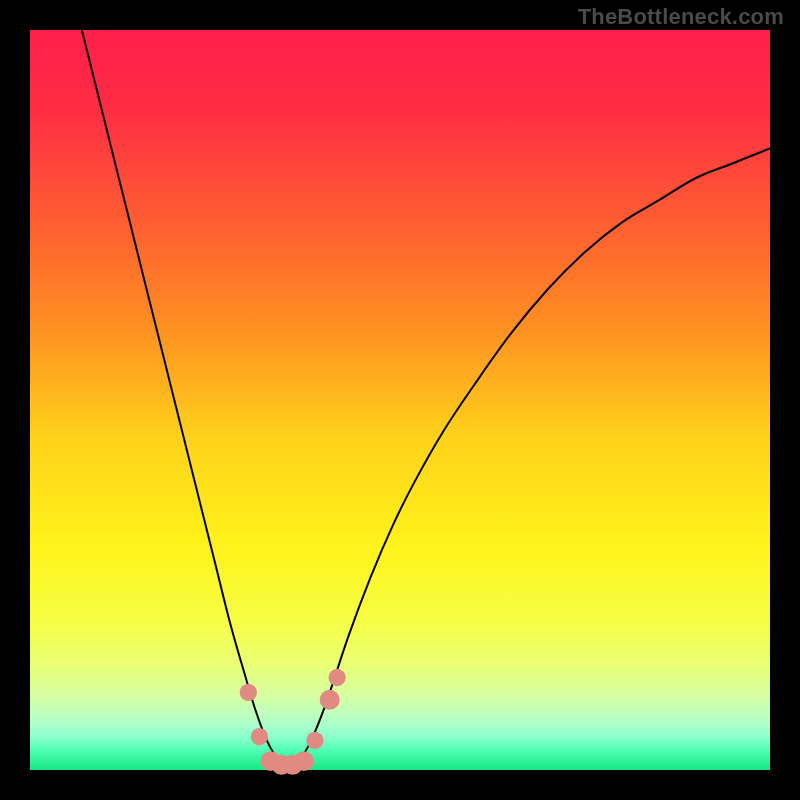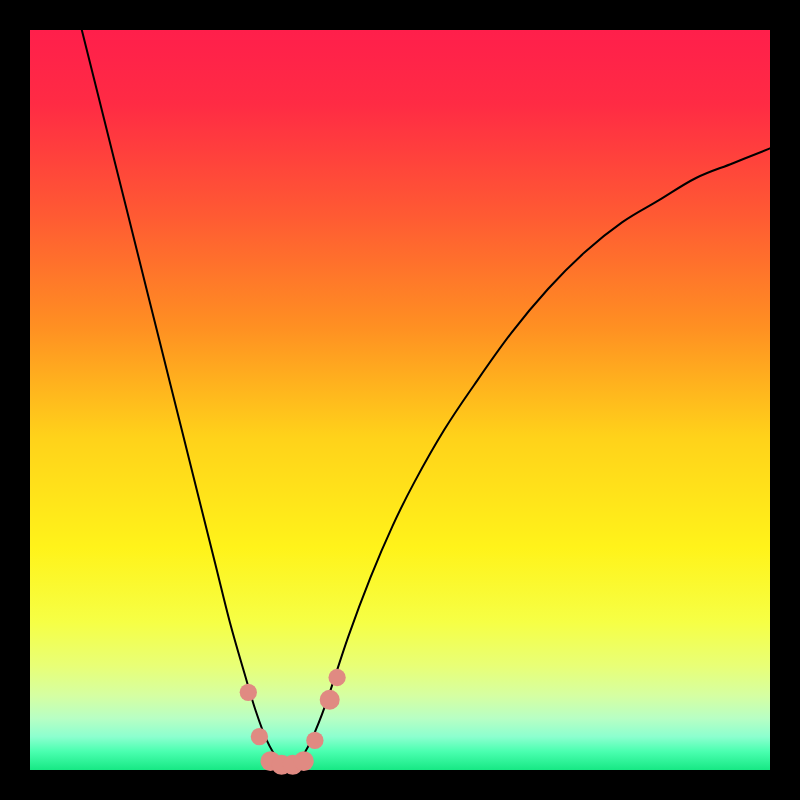--- a/index.html
+++ b/index.html
@@ -31,20 +31,21 @@
   svg {
     position: absolute;
     left: 0;
     top: 0;
   }
 </style>
 </head>
 <body>
 
 <div class="frame">
+  <div class="watermark">TheBottleneck.com</div>
   <svg id="chart-svg" width="800" height="800" viewBox="0 0 800 800" xmlns="http://www.w3.org/2000/svg">
     <defs>
       <linearGradient id="bg-grad" x1="0" y1="0" x2="0" y2="1">
           <stop offset="0%" stop-color="#ff1f4b"></stop>
           <stop offset="10%" stop-color="#ff2b44"></stop>
           <stop offset="25%" stop-color="#ff5a33"></stop>
           <stop offset="40%" stop-color="#ff8f22"></stop>
           <stop offset="55.00000000000001%" stop-color="#ffd21a"></stop>
           <stop offset="70%" stop-color="#fff31a"></stop>
           <stop offset="80%" stop-color="#f6ff45"></stop>

